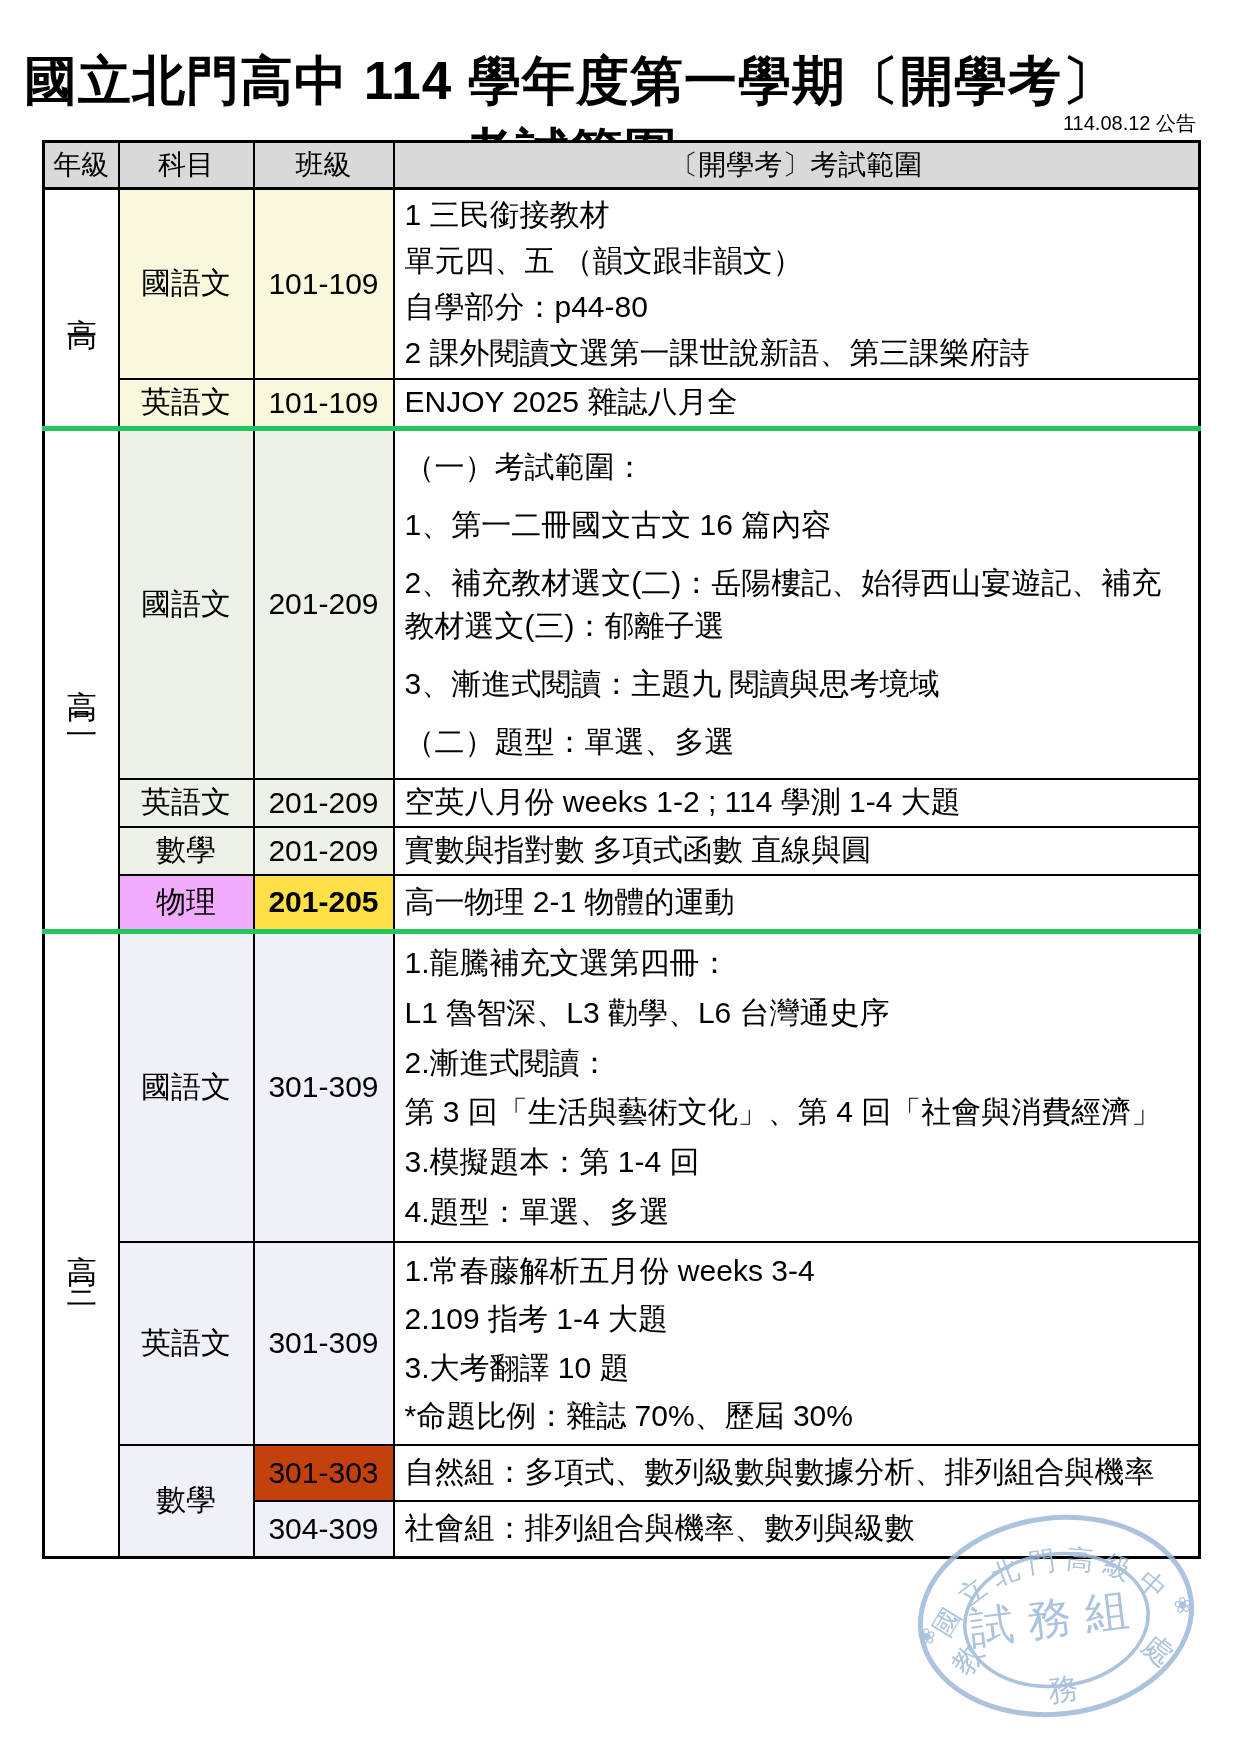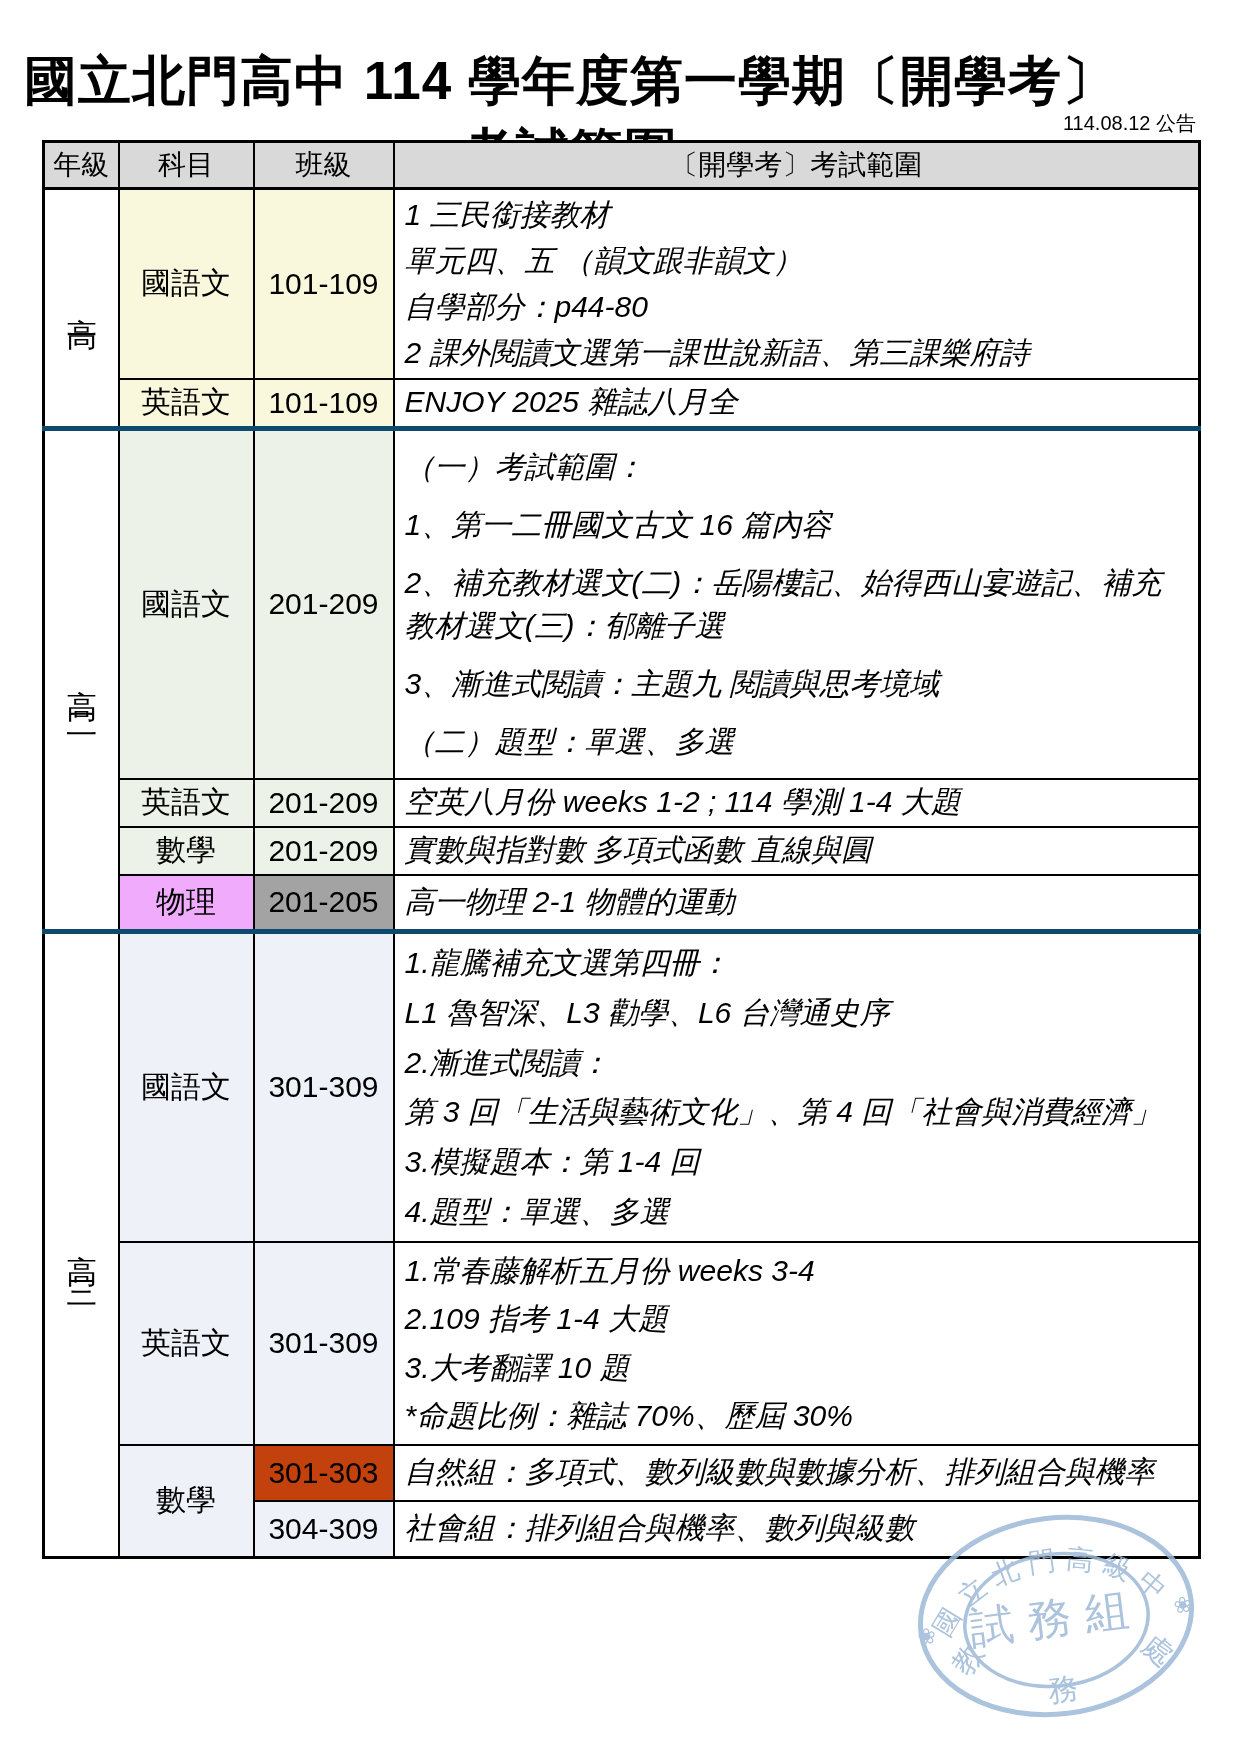--- a/index.html
+++ b/index.html
@@ -21,28 +21,28 @@
   }
   col.c-grade{width:75px}
   col.c-subj{width:135px}
   col.c-class{width:140px}
   col.c-range{width:806px}
   th,td{border:2px solid #000;padding:0;vertical-align:middle;}
   thead th{
     background:#d9d9d9;font-weight:400;font-size:28px;text-align:center;
     border-bottom:3px solid #000;height:44px;
   }
-  tr.sec-start td{border-top:5px solid #0c4a6e;}
+  tr.sec-start td{border-top:5px solid #22c55e;}
   td.grade{text-align:center;background:#ffffff;}
   .vgrade{
     display:inline-block;writing-mode:vertical-rl;text-orientation:upright;
     font-size:31px;letter-spacing:26px;margin-bottom:-26px;
   }
   td.subj,td.cls{text-align:center;font-size:30px;}
-  td.range{font-size:30px;text-align:left;padding:0 10px;background:#fff;font-style:italic;}
+  td.range{font-size:30px;text-align:left;padding:0 10px;background:#fff;}
   .flexcol{display:flex;flex-direction:column;justify-content:space-evenly;}
   .flexcol div{line-height:1.45;}
   .fh-g1a{height:186px}.fh-g2a{height:346px}.fh-g3a{height:306px}.fh-g3b{height:199px}
   tr.rh-g1a{height:190px}
   tr.rh-g1b{height:50px}
   tr.rh-g2a{height:350px}
   tr.rh-g2b{height:48px}
   tr.rh-g2c{height:48px}
   tr.rh-g2d{height:57px}
   tr.rh-g3a{height:310px}
@@ -116,21 +116,21 @@
       <td class="cls" style="background-color: rgb(237, 242, 232);">201-209</td>
       <td class="range">空英八月份 weeks 1-2 ; 114 學測 1-4 大題</td>
     </tr>
     <tr class="rh-g2c">
       <td class="subj" style="background-color: rgb(237, 242, 232);">數學</td>
       <td class="cls" style="background-color: rgb(237, 242, 232);">201-209</td>
       <td class="range">實數與指對數 多項式函數 直線與圓</td>
     </tr>
     <tr class="rh-g2d">
       <td class="subj" style="background-color: #f0abfc;">物理</td>
-      <td class="cls" style="background-color: #a3a3a3;">201-205</td>
+      <td class="cls" style="background-color: #fde047; font-weight: bold;">201-205</td>
       <td class="range">高一物理 2-1 物體的運動</td>
     </tr>
 
     <tr class="rh-g3a sec-start">
       <td class="grade" rowspan="4">
         <span class="vgrade">高三</span>
       </td>
       <td class="subj" style="background-color: rgb(238, 241, 247);">國語文</td>
       <td class="cls" style="background-color: rgb(238, 241, 247);">301-309</td>
       <td class="range">

